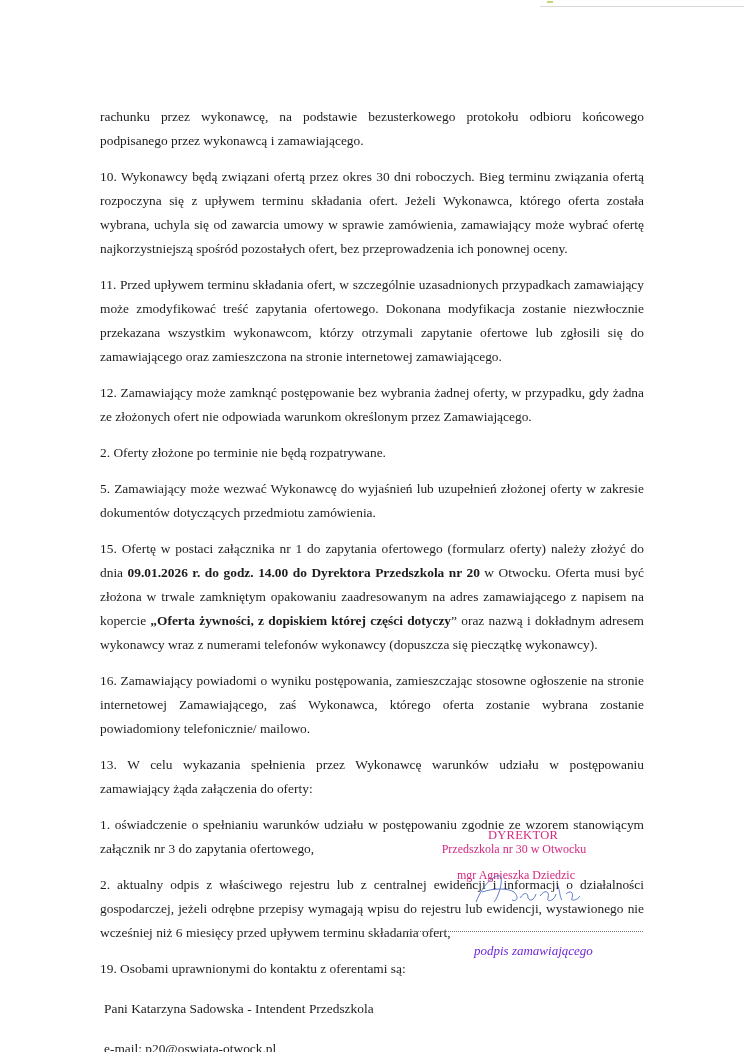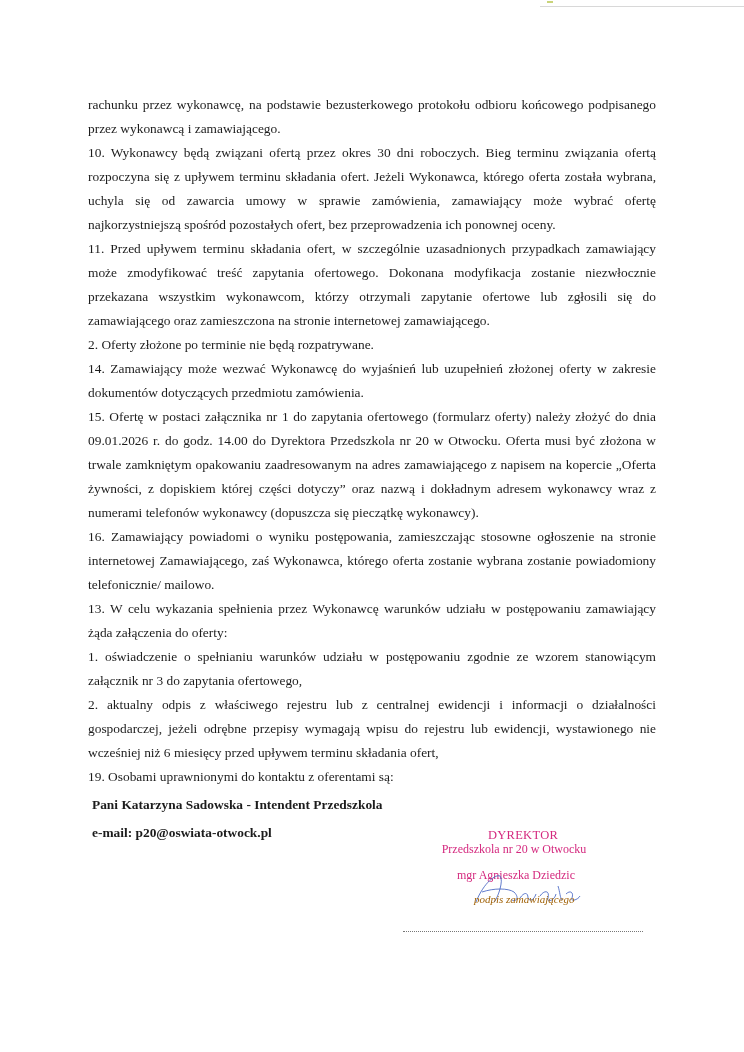--- a/index.html
+++ b/index.html
@@ -3,56 +3,57 @@
 <meta charset="utf-8">
 <style>
   html, body { margin: 0; padding: 0; }
   body {
     width: 744px; height: 1052px; background: #ffffff; position: relative; overflow: hidden;
     font-family: "Liberation Serif", serif; color: #1c1c1c;
   }
   .top-rule { position: absolute; left: 540px; top: 6px; width: 204px; height: 1px; background: #d8d8d8; }
   .top-mark { position: absolute; left: 547px; top: 1px; width: 6px; height: 2px; background: #c9d47a; }
   .page { position: absolute; left: 88px; top: 93px; width: 568px; font-size: 13.4px; line-height: 24px; }
-  .p { margin: 0; text-align: justify; }
-  .contact { margin: 4px; line-height: 24px; font-weight: bold; }
-  b { font-weight: normal; }
+  .p { margin: 12px; text-align: justify; }
+  .contact { margin: 16px; line-height: 24px; }
+  b { font-weight: bold; }
   .stamp { position: absolute; left: 428px; top: 828px; width: 172px; text-align: center; color: #d4287e; font-family: Liberation Serif, serif; }
   .stamp .t1 { font-size: 12.5px; line-height: 14px; letter-spacing: 0.3px; padding-left: 18px; }
   .stamp .t2 { font-size: 12px; line-height: 14px; }
   .stamp .t3 { font-size: 12px; line-height: 14px; margin-top: 12px; padding-left: 4px; }
   .sig { position: absolute; left: 474px; top: 872px; }
   .dotline { position: absolute; left: 403px; top: 931px; width: 240px; border-top: 1px dotted #777; }
-  .sig-label { position: absolute; left: 474px; top: 893px; font-style: italic; font-size: 11px; color: #a16207; font-family: "Liberation Serif", serif; }
+  .sig-label { position: absolute; left: 474px; top: 943px; font-style: italic; font-size: 13px; color: #6d28d9; font-family: "Liberation Serif", serif; }
 </style>
 </head>
 <body>
 
 <div class="top-rule"></div>
 <div class="top-mark"></div>
 
 <div class="page">
   <p class="p">rachunku przez wykonawcę, na podstawie bezusterkowego protokołu odbioru końcowego podpisanego przez wykonawcą i zamawiającego.</p>
   <p class="p">10. Wykonawcy będą związani ofertą przez okres 30 dni roboczych. Bieg terminu związania ofertą rozpoczyna się z upływem terminu składania ofert. Jeżeli Wykonawca, którego oferta została wybrana, uchyla się od zawarcia umowy w sprawie zamówienia, zamawiający może wybrać ofertę najkorzystniejszą spośród pozostałych ofert, bez przeprowadzenia ich ponownej oceny.</p>
   <p class="p">11. Przed upływem terminu składania ofert, w szczególnie uzasadnionych przypadkach zamawiający może zmodyfikować treść zapytania ofertowego. Dokonana modyfikacja zostanie niezwłocznie przekazana wszystkim wykonawcom, którzy otrzymali zapytanie ofertowe lub zgłosili się do zamawiającego oraz zamieszczona na stronie internetowej zamawiającego.</p>
+  <p class="p">12. Zamawiający może zamknąć postępowanie bez wybrania żadnej oferty, w przypadku, gdy żadna ze złożonych ofert nie odpowiada warunkom określonym przez Zamawiającego.</p>
   <p class="p">2. Oferty złożone po terminie nie będą rozpatrywane.</p>
-  <p class="p">14. Zamawiający może wezwać Wykonawcę do wyjaśnień lub uzupełnień złożonej oferty w zakresie dokumentów dotyczących przedmiotu zamówienia.</p>
+  <p class="p">5. Zamawiający może wezwać Wykonawcę do wyjaśnień lub uzupełnień złożonej oferty w zakresie dokumentów dotyczących przedmiotu zamówienia.</p>
   <p class="p"><span>15. Ofertę w postaci załącznika nr 1 do zapytania ofertowego (formularz oferty) należy złożyć do dnia </span><b>09.01.2026 r. do godz. 14.00  do Dyrektora Przedszkola nr 20</b><span> w Otwocku. Oferta musi być złożona w trwale zamkniętym opakowaniu zaadresowanym na adres zamawiającego z napisem na kopercie </span><b>„Oferta żywności, z dopiskiem której części dotyczy</b><span>” oraz nazwą i dokładnym adresem wykonawcy wraz z numerami telefonów wykonawcy (dopuszcza się pieczątkę wykonawcy).</span></p>
   <p class="p">16. Zamawiający powiadomi o wyniku postępowania, zamieszczając stosowne ogłoszenie na stronie internetowej Zamawiającego, zaś Wykonawca, którego oferta zostanie wybrana zostanie powiadomiony telefonicznie/ mailowo.</p>
   <p class="p">13. W celu wykazania spełnienia przez Wykonawcę warunków udziału w postępowaniu zamawiający żąda załączenia do oferty:</p>
   <p class="p">1. oświadczenie o spełnianiu warunków udziału w postępowaniu zgodnie ze wzorem stanowiącym załącznik nr 3 do zapytania ofertowego,</p>
   <p class="p">2. aktualny odpis z właściwego rejestru lub z centralnej ewidencji i informacji o działalności gospodarczej, jeżeli odrębne przepisy wymagają wpisu do rejestru lub ewidencji, wystawionego  nie wcześniej niż 6 miesięcy przed upływem terminu składania ofert,</p>
   <p class="p">19. Osobami uprawnionymi do kontaktu z oferentami są:</p>
   <p class="contact">Pani Katarzyna Sadowska - Intendent  Przedszkola</p>
   <p class="contact">e-mail: p20@oswiata-otwock.pl</p>
 </div>
 
 <div class="stamp">
   <div class="t1">DYREKTOR</div>
-  <div class="t2">Przedszkola nr 20 w Otwocku</div>
+  <div class="t2">Przedszkola nr 30 w Otwocku</div>
   <div class="t3">mgr Agnieszka Dziedzic</div>
 </div>
 
 <svg class="sig" width="110" height="36" viewBox="0 0 110 36">
   <path d="M2 30 C 10 10, 22 2, 26 4 C 30 8, 24 26, 20 30 M8 20 C 20 16, 34 16, 40 20 C 46 26, 42 30, 38 28 M46 26 C 50 20, 54 20, 54 26 C 56 30, 60 28, 62 22 M66 24 C 70 18, 76 18, 74 26 C 72 30, 80 30, 82 22 M84 14 C 86 20, 86 26, 88 28 M92 22 C 96 18, 100 20, 98 26 C 96 30, 104 28, 106 24" fill="none" stroke="#3b5bbf" stroke-width="1" opacity="0.8"></path>
 </svg>
 
 <div class="dotline"></div>
 <div class="sig-label">podpis zamawiającego</div>
 

